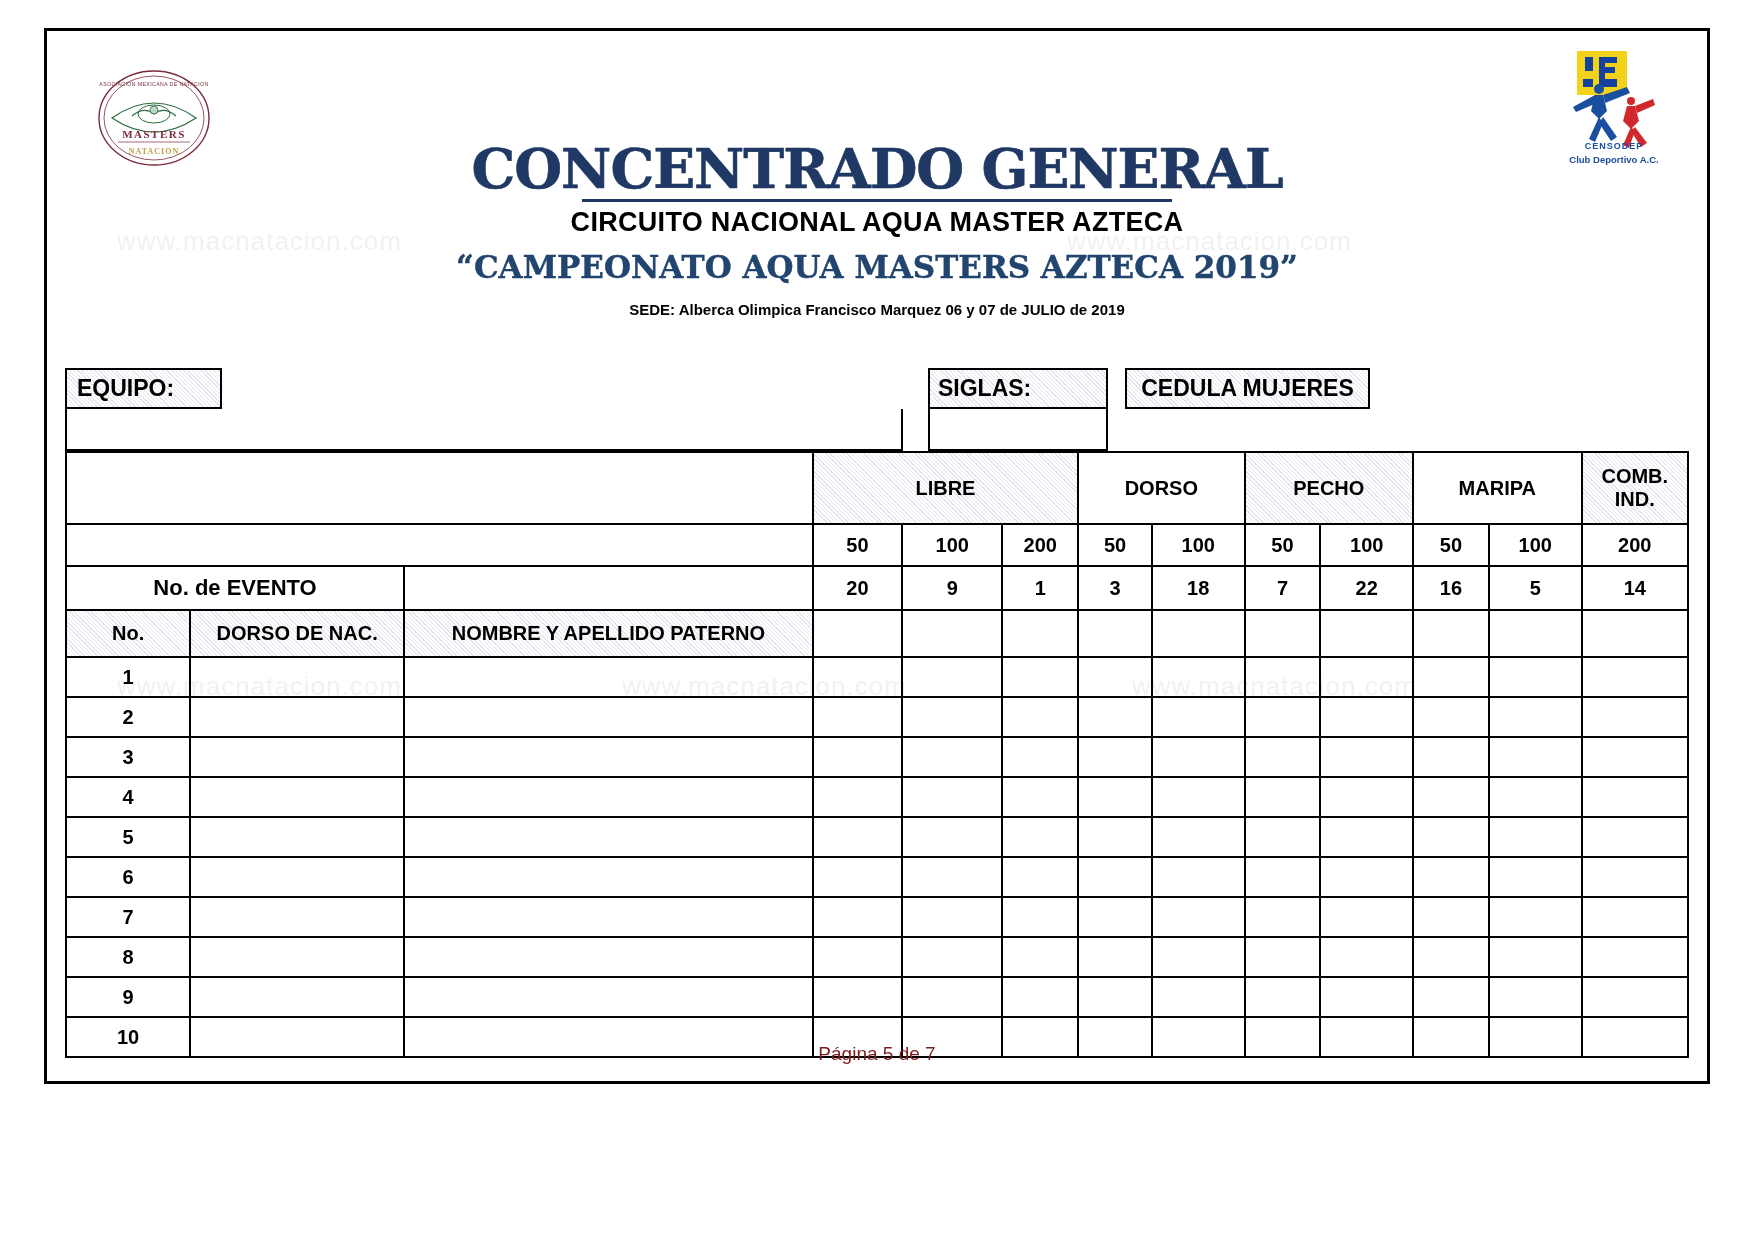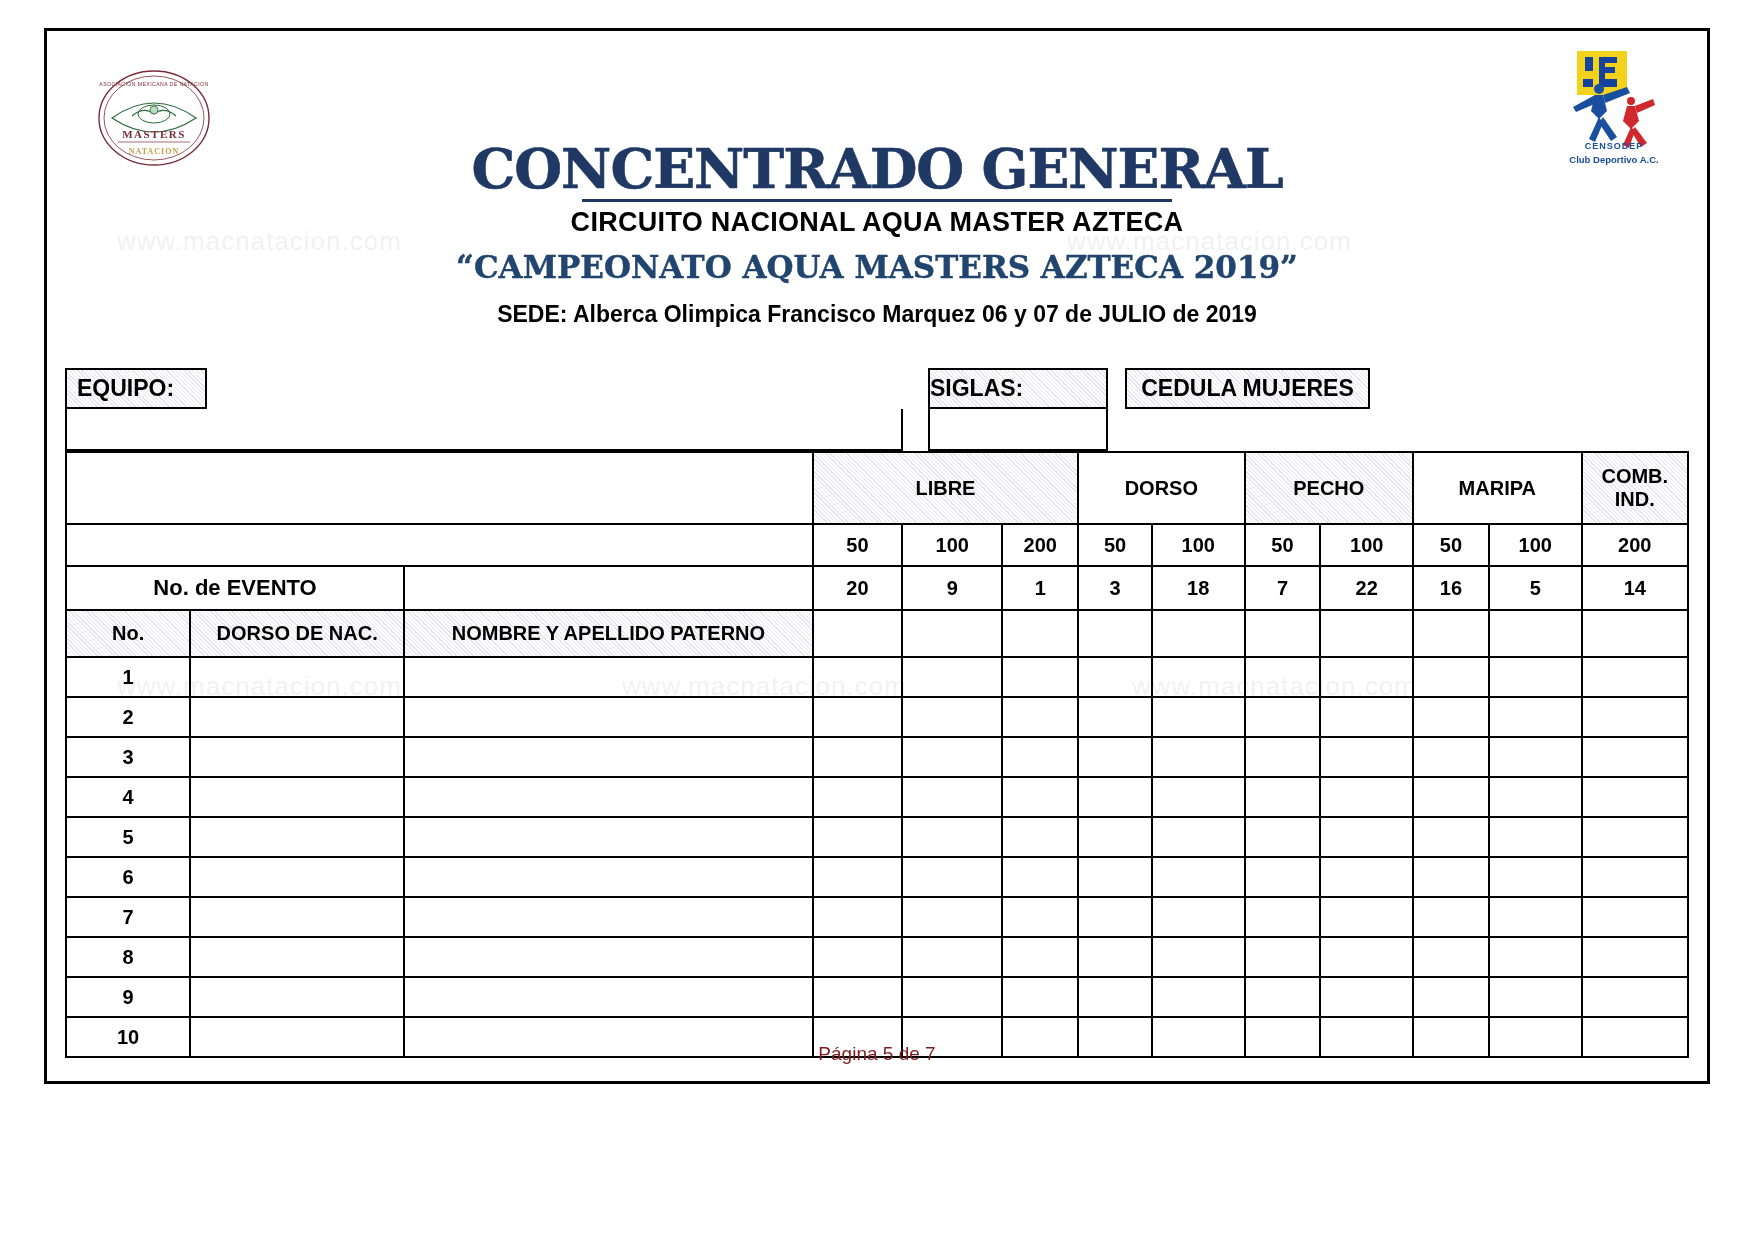--- a/index.html
+++ b/index.html
@@ -91,21 +91,21 @@
     letter-spacing: 0px;
     -webkit-text-stroke: 0.4px #21456E;
   }
   #subtitle-3 {
     position: absolute;
     left: 0; right: 0;
     top: 270px;
     text-align: center;
     font-family: "Liberation Sans", sans-serif;
     font-weight: bold;
-    font-size: 23px;
+    font-size: 15px;
     color: #000;
   }
 
   
   #logo-left {
     position: absolute;
     left: 45px;
     top: 35px;
     width: 125px;
     height: 105px;
@@ -126,21 +126,21 @@
     background-image:
       repeating-linear-gradient(45deg, #e6e2ee 0px, #e6e2ee 1px, #ffffff 1px, #ffffff 3px),
       repeating-linear-gradient(-45deg, #f0e8f0 0px, #f0e8f0 1px, #ffffff 1px, #ffffff 3px);
   }
 
   
   #equipo-label {
     position: absolute;
     left: 18px;
     top: 337px;
-    width: 142px;
+    width: 157px;
     height: 41px;
     border: 2px solid #000;
     box-sizing: border-box;
     display: flex;
     align-items: center;
     padding-left: 10px;
     font-size: 23px;
     font-weight: 600;
     color: #000;
     z-index: 3;
@@ -160,21 +160,21 @@
   #siglas-label {
     position: absolute;
     left: 881px;
     top: 337px;
     width: 180px;
     height: 41px;
     border: 2px solid #000;
     box-sizing: border-box;
     display: flex;
     align-items: center;
-    padding-left: 0;
+    padding-left: 8px;
     font-size: 23px;
     font-weight: 600;
     z-index: 3;
   }
   #siglas-field {
     position: absolute;
     left: 881px;
     top: 378px;
     width: 180px;
     height: 42px;

